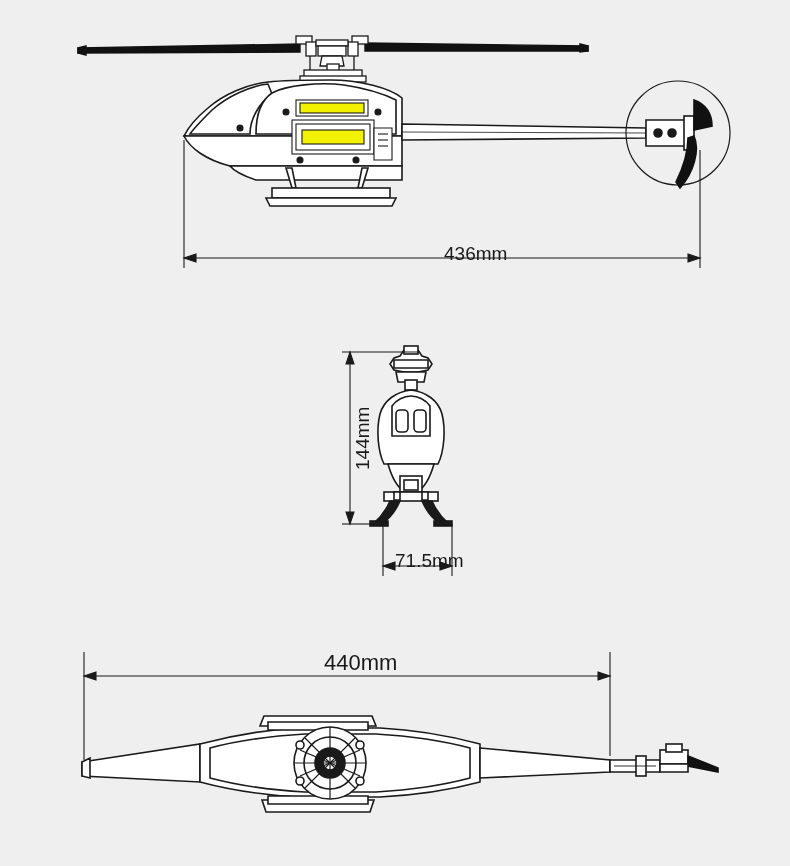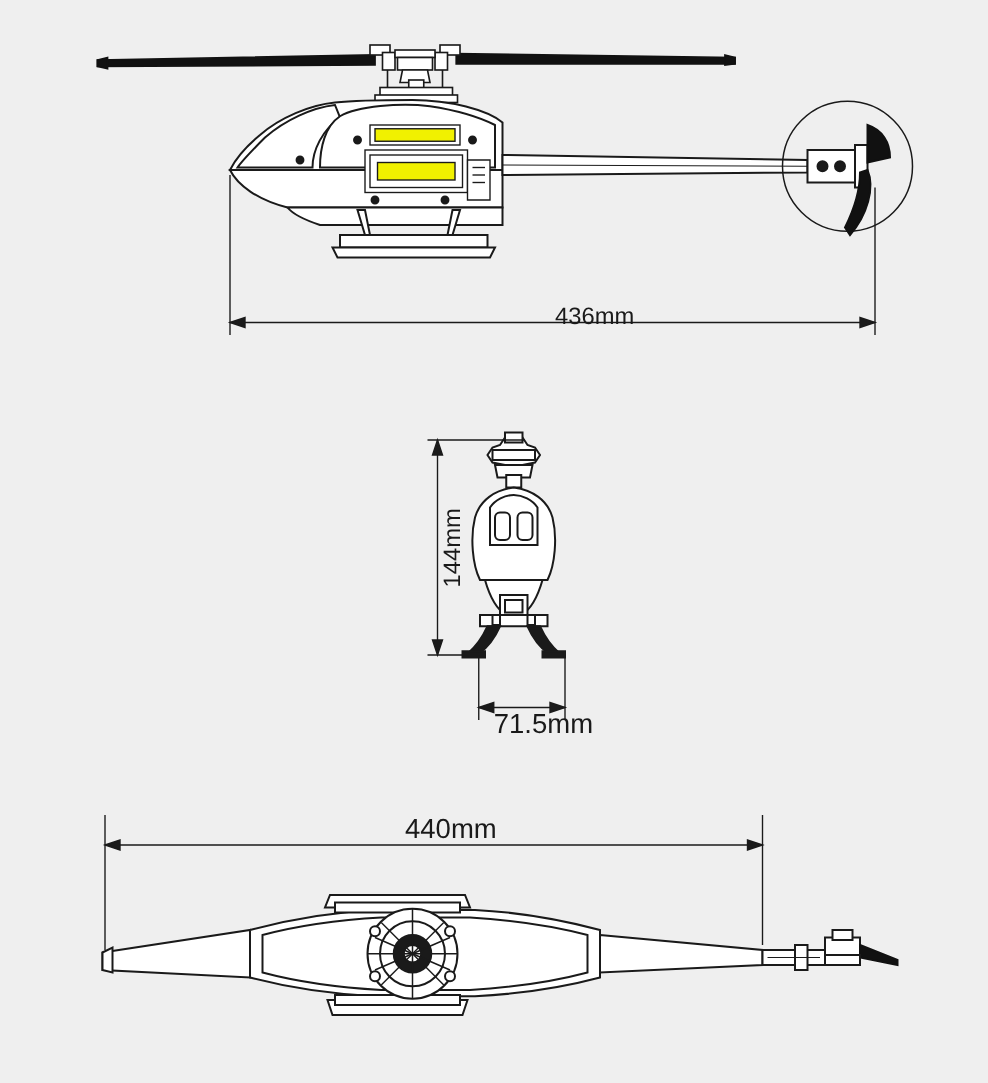--- a/index.html
+++ b/index.html
@@ -35,22 +35,22 @@
     top: 397px;
     font-size: 19px;
     transform: rotate(-90deg);
     transform-origin: left top;
     
     left: 352px;
     top: 470px;
   }
   #label-width {
     left: 395px;
-    top: 566px;
-    font-size: 22px;
+    top: 550px;
+    font-size: 19px;
   }
   #label-top-length {
     left: 324px;
     top: 650px;
     font-size: 22px;
   }
   svg {
     position: absolute;
     left: 0;
     top: 0;

